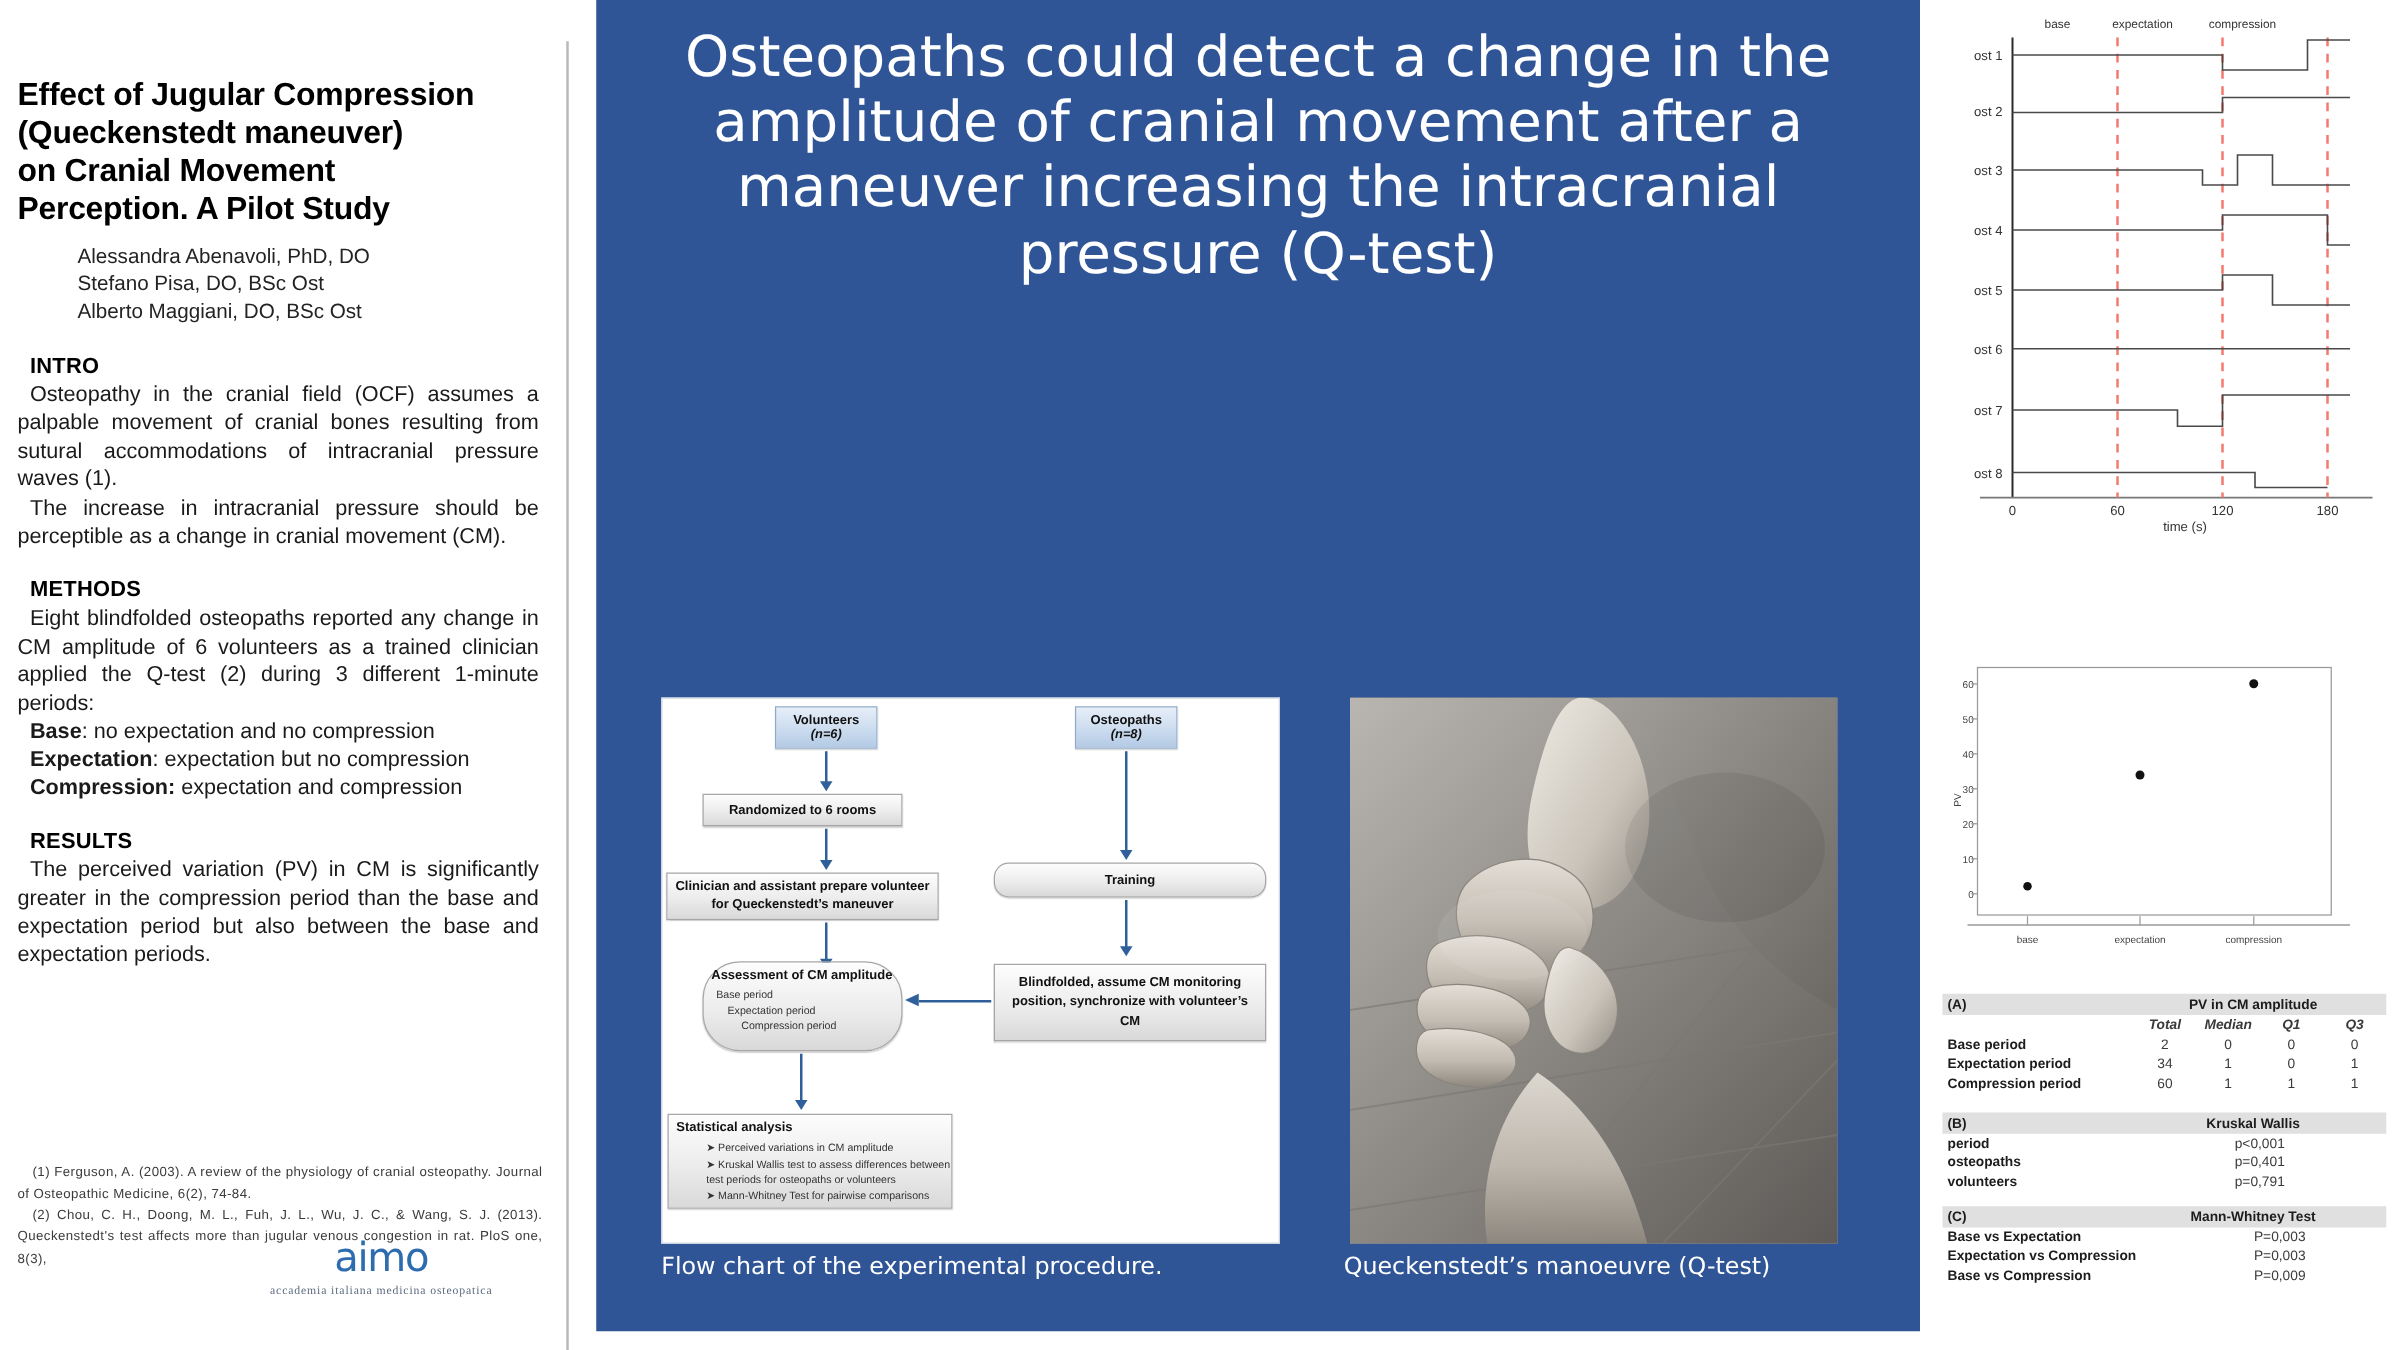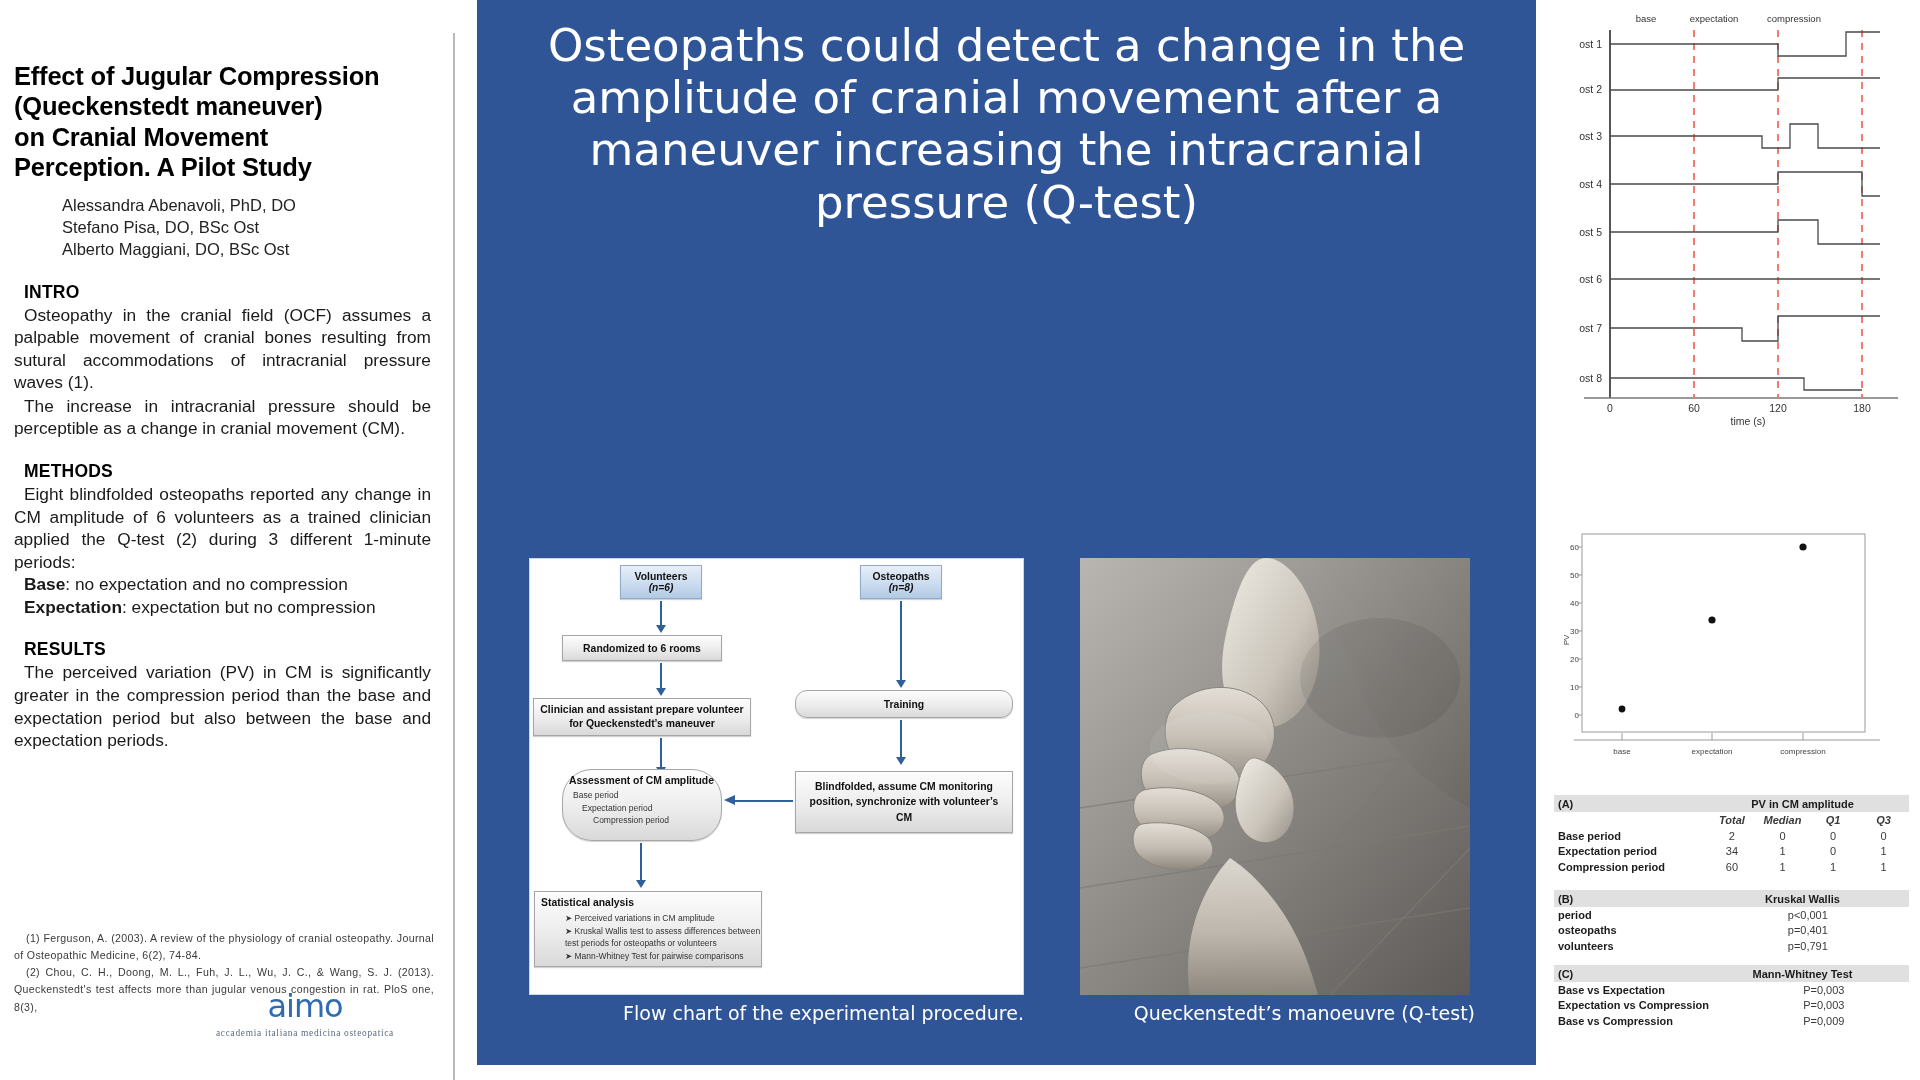--- a/index.html
+++ b/index.html
@@ -67,21 +67,21 @@
     box-shadow: 0 1px 1px rgba(0,0,0,.18);
   }
   .fc-box.blue { background: linear-gradient(180deg,#e7eef8 0%,#c9daee 60%,#b3cae4 100%); border-color:#8fabcb; }
   .fc-box .it { font-style: italic; font-weight: bold; font-size: 10.2px; }
   .fc-arrow { position: absolute; background: #2f6099; }
   .fc-arrow-head { position: absolute; width: 0; height: 0; }
   .fc-list { position: absolute; font-size: 8.5px; font-weight: normal; color: #333; line-height: 1.48; }
   .fc-title-left { position:absolute; font-size:10.4px; font-weight:bold; color:#111; }
 
   .fig-caption {
-    position: absolute; color: #ffffff; font-size: 19px; text-align: right;
+    position: absolute; color: #ffffff; font-size: 19px; text-align: left;
     font-family: "DejaVu Sans", sans-serif;
   }
 
   
   #photo-fig {
     position: absolute; left: 603px; top: 558px; width: 390px; height: 437px;
     background: #8e8e8e; overflow: hidden;
   }
 
   
@@ -118,20 +118,21 @@
 Alberto Maggiani, DO, BSc Ost</div>
 
     <div class="sec-head">INTRO</div>
     <div class="body-par">Osteopathy in the cranial field (OCF) assumes a palpable movement  of cranial bones resulting from sutural accommodations of intracranial pressure waves (1).</div>
     <div class="body-par">The increase in intracranial pressure should be perceptible as a change in cranial movement (CM).</div>
 
     <div class="sec-head">METHODS</div>
     <div class="body-par">Eight blindfolded osteopaths reported any change in CM amplitude of 6 volunteers as a trained clinician applied the Q-test (2) during 3 different 1-minute periods:</div>
     <div class="bullet-par"><b>Base</b><span>: no expectation and no compression</span></div>
     <div class="bullet-par"><b>Expectation</b><span>: expectation but no compression</span></div>
+    <div class="bullet-par"><b>Compression:</b><span> expectation and compression</span></div>
 
     <div class="sec-head">RESULTS</div>
     <div class="body-par">The perceived variation (PV) in CM is significantly greater in the compression period than the base and expectation period but also between the base and expectation periods.</div>
   </div>
 
   <div id="refs">
     <p>(1) Ferguson,  A. (2003). A review of the physiology of cranial osteopathy. Journal of Osteopathic Medicine, 6(2), 74-84.</p>
     <p>(2) Chou, C. H., Doong, M. L., Fuh, J. L., Wu, J. C., &amp; Wang, S. J. (2013). Queckenstedt's test affects more than jugular venous congestion in rat. PloS one, 8(3),</p>
   </div>
 

